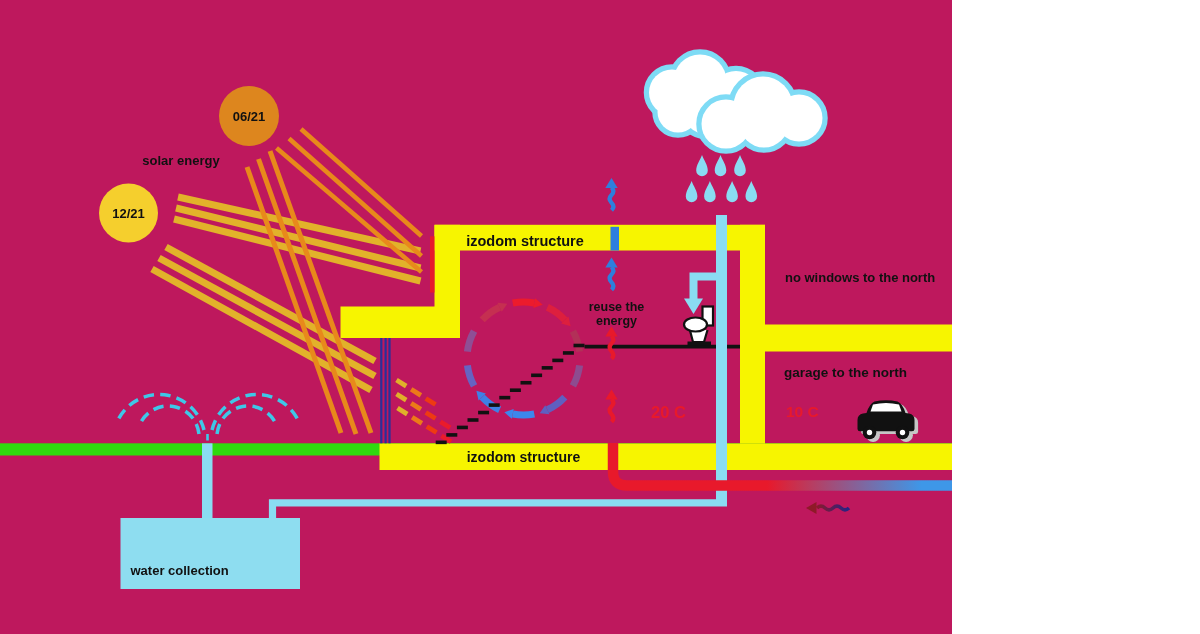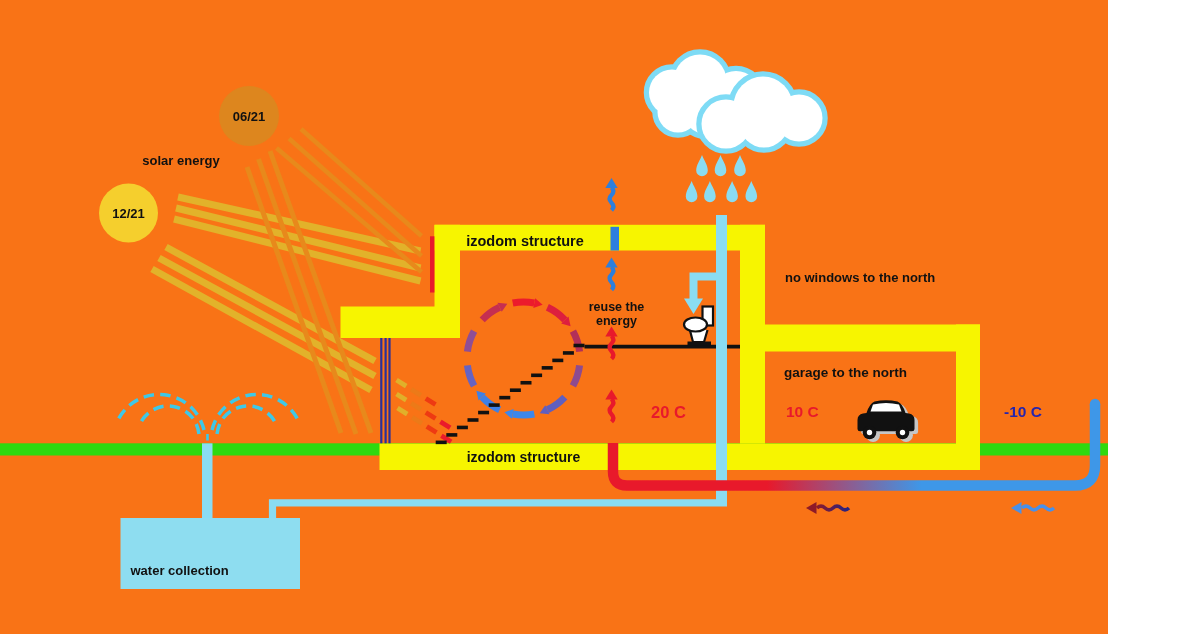--- a/index.html
+++ b/index.html
@@ -1,16 +1,16 @@
 <!DOCTYPE html>
 <html><head>
 <meta charset="utf-8">
 <style>
   html,body { margin:0; padding:0; background:#ffffff; }
-  .stage { position:relative; width:1108px; height:634px; background:#f97316; overflow:hidden;
+  .stage { position:relative; width:952px; height:634px; background:#be185d; overflow:hidden;
             font-family:"Liberation Sans", sans-serif; }
   svg text { font-family:"Liberation Sans","DejaVu Sans",sans-serif; font-weight:bold; }
   .t125 { font-size:12.5px; }
   .t13  { font-size:13px; }
   .t135 { font-size:13.5px; }
   .t14  { font-size:14px; }
   .t145 { font-size:14.5px; }
   .t155 { font-size:15.5px; }
   .t165 { font-size:16.5px; }
 </style>

